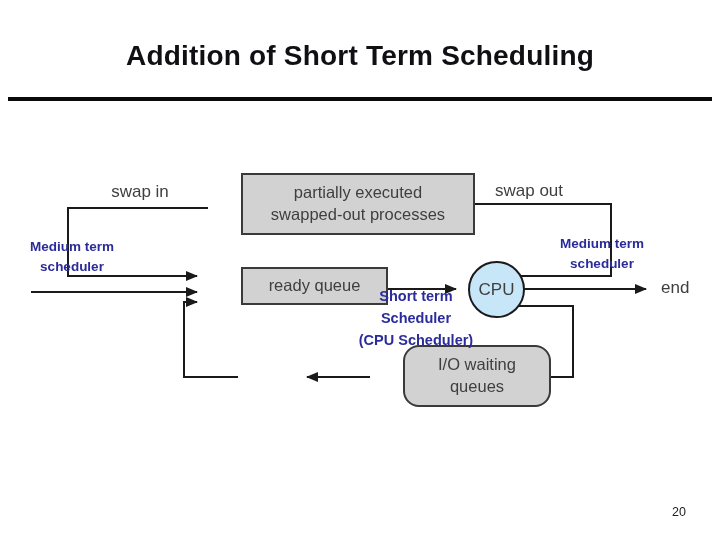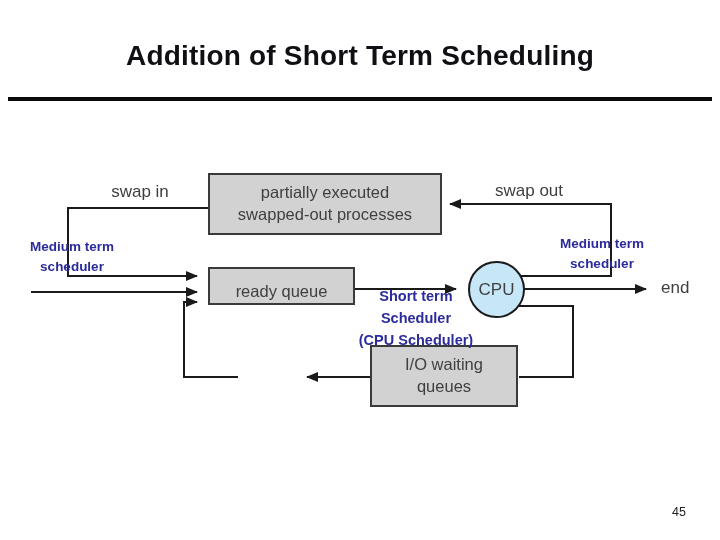--- a/index.html
+++ b/index.html
@@ -11,25 +11,25 @@
     position:absolute;left:0;top:40px;width:720px;text-align:center;
     font-size:28px;font-weight:bold;color:#101014;letter-spacing:.2px;
   }
   .title-rule{
     position:absolute;left:8px;top:97px;width:704px;height:4px;background:#0a0a0a;
   }
   svg.wires{position:absolute;left:0;top:0;width:720px;height:540px;}
   .dbox{
     position:absolute;background:#d2d2d2;border:2px solid #3a3a3a;
     display:flex;flex-direction:column;align-items:center;justify-content:center;
-    color:#3f3f3f;font-size:16.5px;line-height:1.32;text-align:center;box-sizing:border-box;
+    color:#3f3f3f;font-size:16.5px;line-height:1.32;text-align:center;box-sizing:border-box;margin-left:33px;
   }
   .box-swapped{left:208px;top:173px;width:234px;height:62px;}
-  .box-ready{left:208px;top:267px;width:147px;height:38px;justify-content:flex-end;}
-  .box-ioq{left:370px;top:345px;width:148px;height:62px;}
+  .box-ready{left:208px;top:267px;width:147px;height:38px;}
+  .box-ioq{left:370px;top:345px;width:148px;height:62px;border-radius:16px;}
   .circle{
     position:absolute;border-radius:50%;background:#c7e6f7;border:2px solid #1a1a1a;
     display:flex;align-items:center;justify-content:center;color:#3f3f3f;box-sizing:border-box;
   }
   .circle-cpu{left:468px;top:261px;width:57px;height:57px;font-size:17px;}
   .circle-io{left:237px;top:349px;width:57px;height:57px;font-size:15.5px;}
   .wire-label{position:absolute;color:#3f3f3f;font-size:17px;}
   .lbl-swapin{left:95px;top:182px;width:90px;text-align:center;}
   .lbl-swapout{left:483px;top:181px;width:92px;text-align:center;}
   .lbl-end{left:661px;top:278px;}
@@ -100,15 +100,15 @@
     <div>Medium term</div>
     <div>scheduler</div>
   </div>
 
   <div class="sched sched-short">
     <div class="u">Short term</div>
     <div>Scheduler</div>
     <div>(CPU Scheduler)</div>
   </div>
 
-  <div class="page-num">45</div>
+  <div class="page-num">20</div>
 
 </div>
 
 </body></html>

